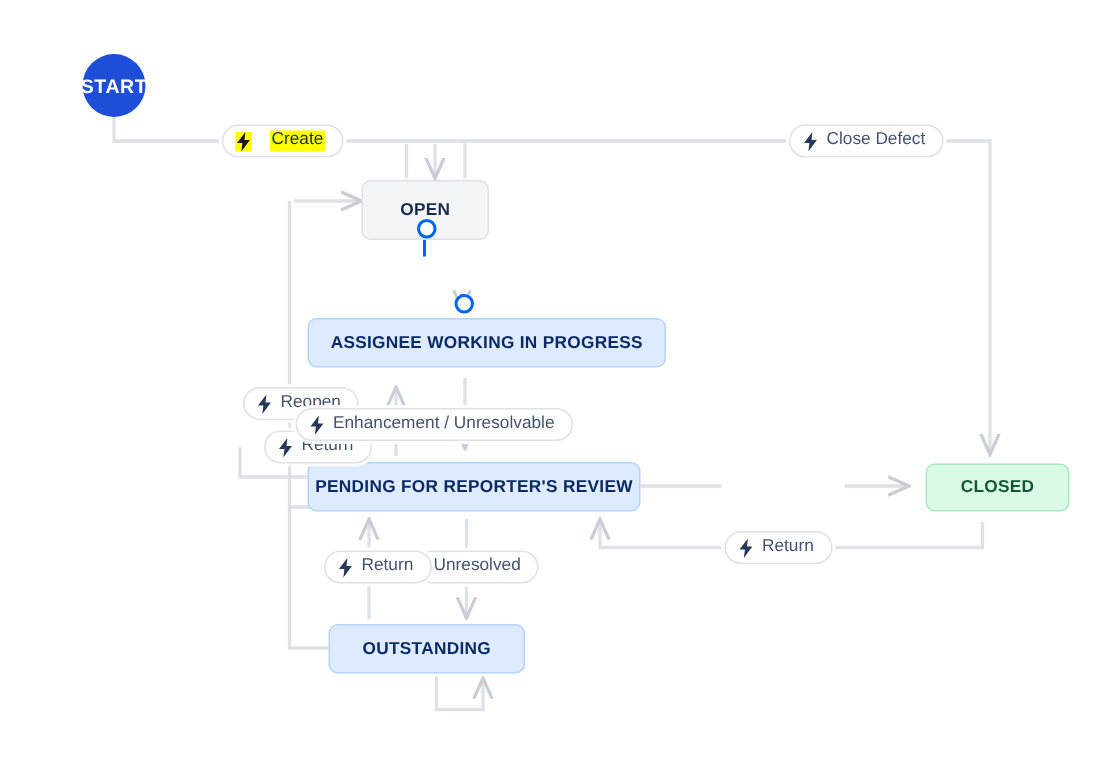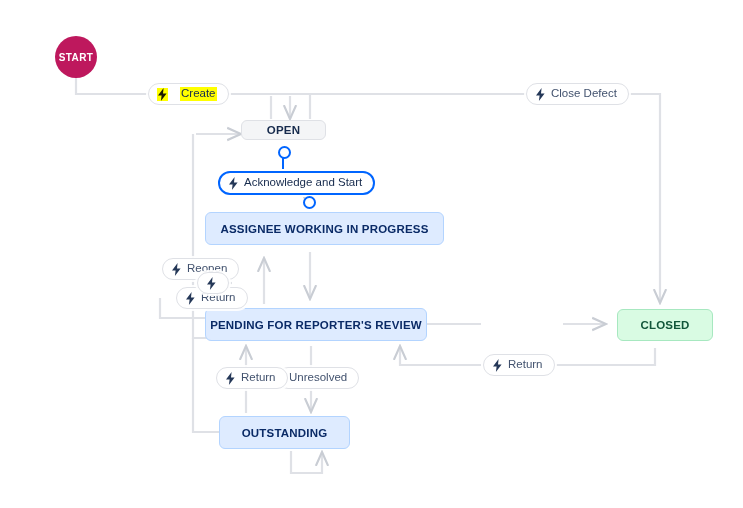--- a/index.html
+++ b/index.html
@@ -39,26 +39,26 @@
     letter-spacing: 0.2px;
     color: #253858;
     text-align: center;
     white-space: nowrap;
   }
   .node-start {
     position: absolute;
     width: 42px;
     height: 42px;
     border-radius: 50%;
-    background: #be185d;
+    background: #1d4ed8;
     color: #ffffff;
     display: flex;
     align-items: center;
     justify-content: center;
-    font-size: 10px;
+    font-size: 13px;
     font-weight: bold;
     letter-spacing: 0.4px;
   }
   .node-grey {
     background: #f4f5f7;
     border: 1px solid #dfe1e6;
     color: #172b4d;
   }
   .node-blue {
     background: #deebff;
@@ -182,21 +182,21 @@
 
       <path d="M 193 338 L 193 432 L 219 432"></path>
 
     </g>
   </svg>
 
   <div class="node-start" style="left:55px; top:36px;">
     <span>START</span>
   </div>
 
-  <div class="node node-grey" style="left:241px; top:120px; width:85px; height:20px;">
+  <div class="node node-grey" style="left:241px; top:120px; width:85px; height:40px;">
     <span>OPEN</span>
   </div>
 
   <div class="node node-blue" style="left:205px; top:212px; width:239px; height:33px;">
     <span>ASSIGNEE WORKING IN PROGRESS</span>
   </div>
 
   <div class="node node-blue" style="left:205px; top:308px; width:222px; height:33px;">
     <span>PENDING FOR REPORTER'S REVIEW</span>
   </div>
@@ -220,46 +220,39 @@
 
   <div class="pill z2" style="left:526px; top:83px;">
     <span class="bolt">
       <svg width="11" height="13" viewBox="0 0 11 13">
           <path d="M6.6 0 L1 7.4 H4.6 L3.9 13 L9.6 5.4 H6 Z" fill="#253858"></path>
         </svg>
     </span>
     <span class="lbl">Close Defect</span>
   </div>
 
-  <div class="pill selected z4" style="left:218px; top:171px;">
-    <span class="bolt">
-      <svg width="11" height="13" viewBox="0 0 11 13">
-          <path d="M6.6 0 L1 7.4 H4.6 L3.9 13 L9.6 5.4 H6 Z" fill="#253858"></path>
-        </svg>
-    </span>
-    <span class="lbl">Acknowledge and Start</span>
-  </div>
   <div class="handle" style="left:278px; top:146px;"></div>
   <div class="handle" style="left:303px; top:196px;"></div>
 
   <div class="pill z1" style="left:162px; top:258px;">
     <span class="bolt">
       <svg width="11" height="13" viewBox="0 0 11 13">
           <path d="M6.6 0 L1 7.4 H4.6 L3.9 13 L9.6 5.4 H6 Z" fill="#253858"></path>
         </svg>
     </span>
     <span class="lbl">Reopen</span>
   </div>
 
   <div class="pill z3" style="left:197px; top:272px;">
     <span class="bolt">
       <svg width="11" height="13" viewBox="0 0 11 13">
           <path d="M6.6 0 L1 7.4 H4.6 L3.9 13 L9.6 5.4 H6 Z" fill="#253858"></path>
         </svg>
     </span>
+    <span class="lbl">Enhancement / Unresolvable</span>
   </div>
 
   <div class="pill z2" style="left:176px; top:287px;">
     <span class="bolt">
       <svg width="11" height="13" viewBox="0 0 11 13">
           <path d="M6.6 0 L1 7.4 H4.6 L3.9 13 L9.6 5.4 H6 Z" fill="#253858"></path>
         </svg>
     </span>
     <span class="lbl">Return</span>
   </div>

